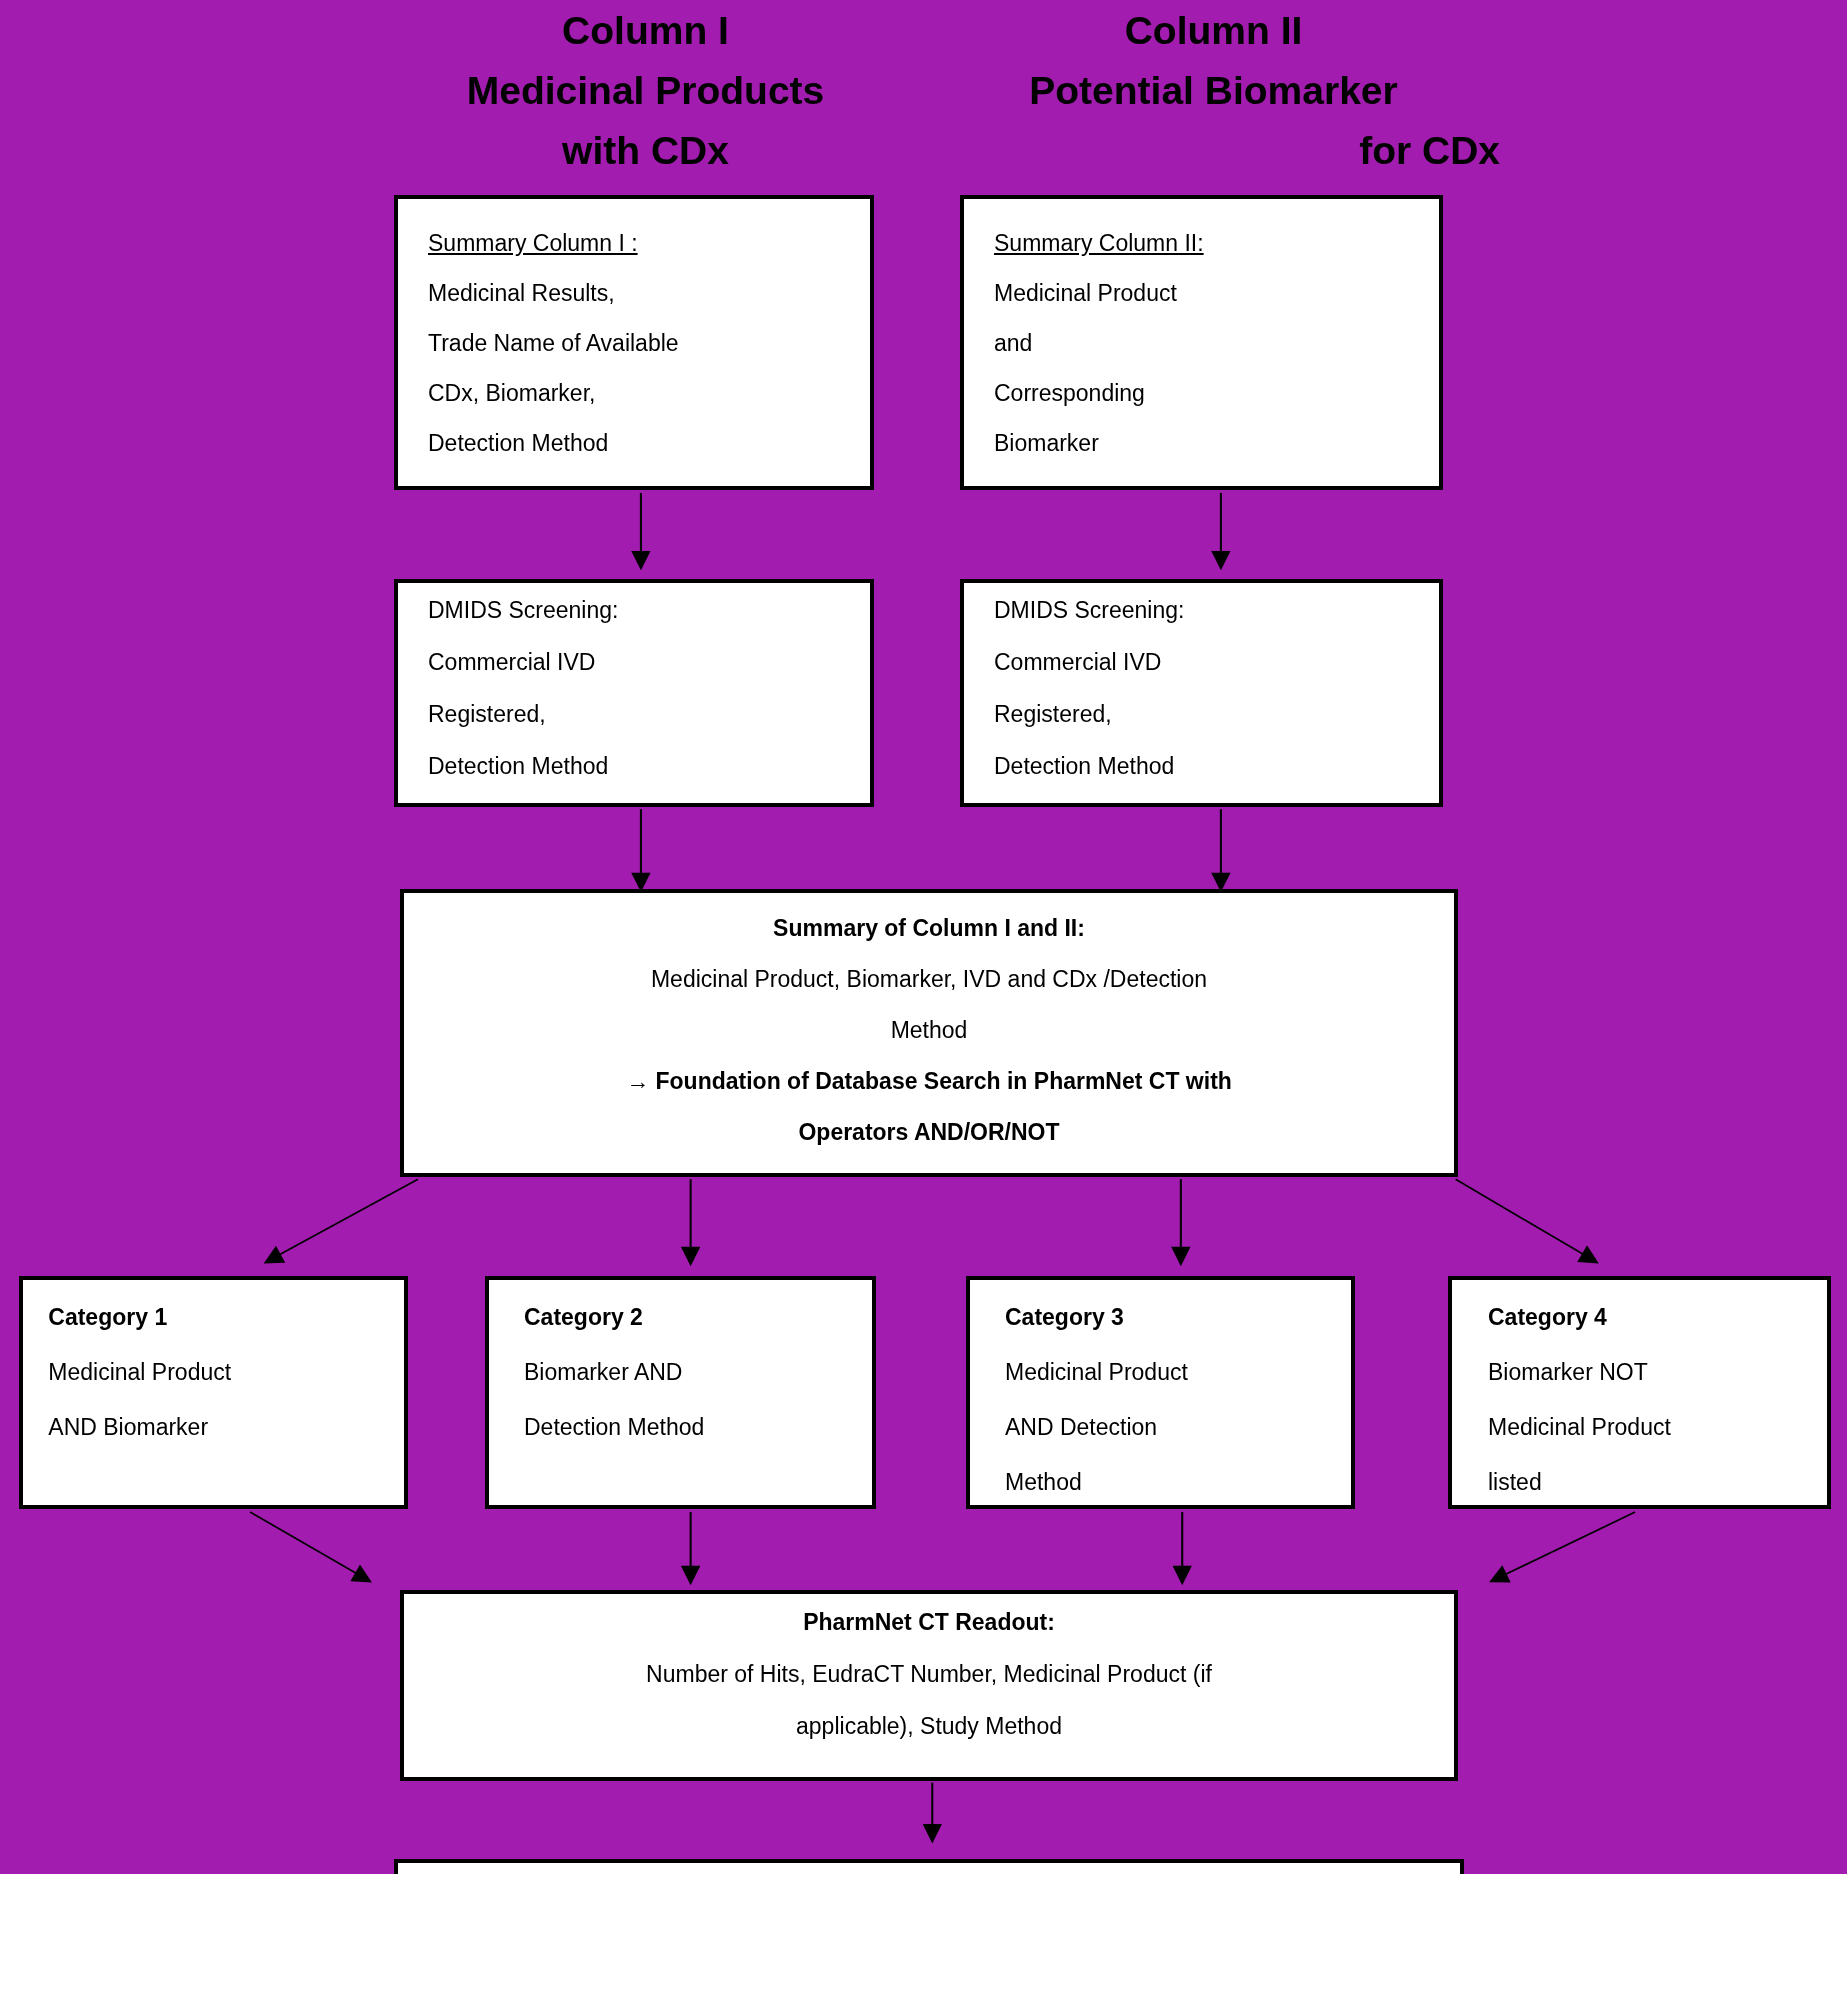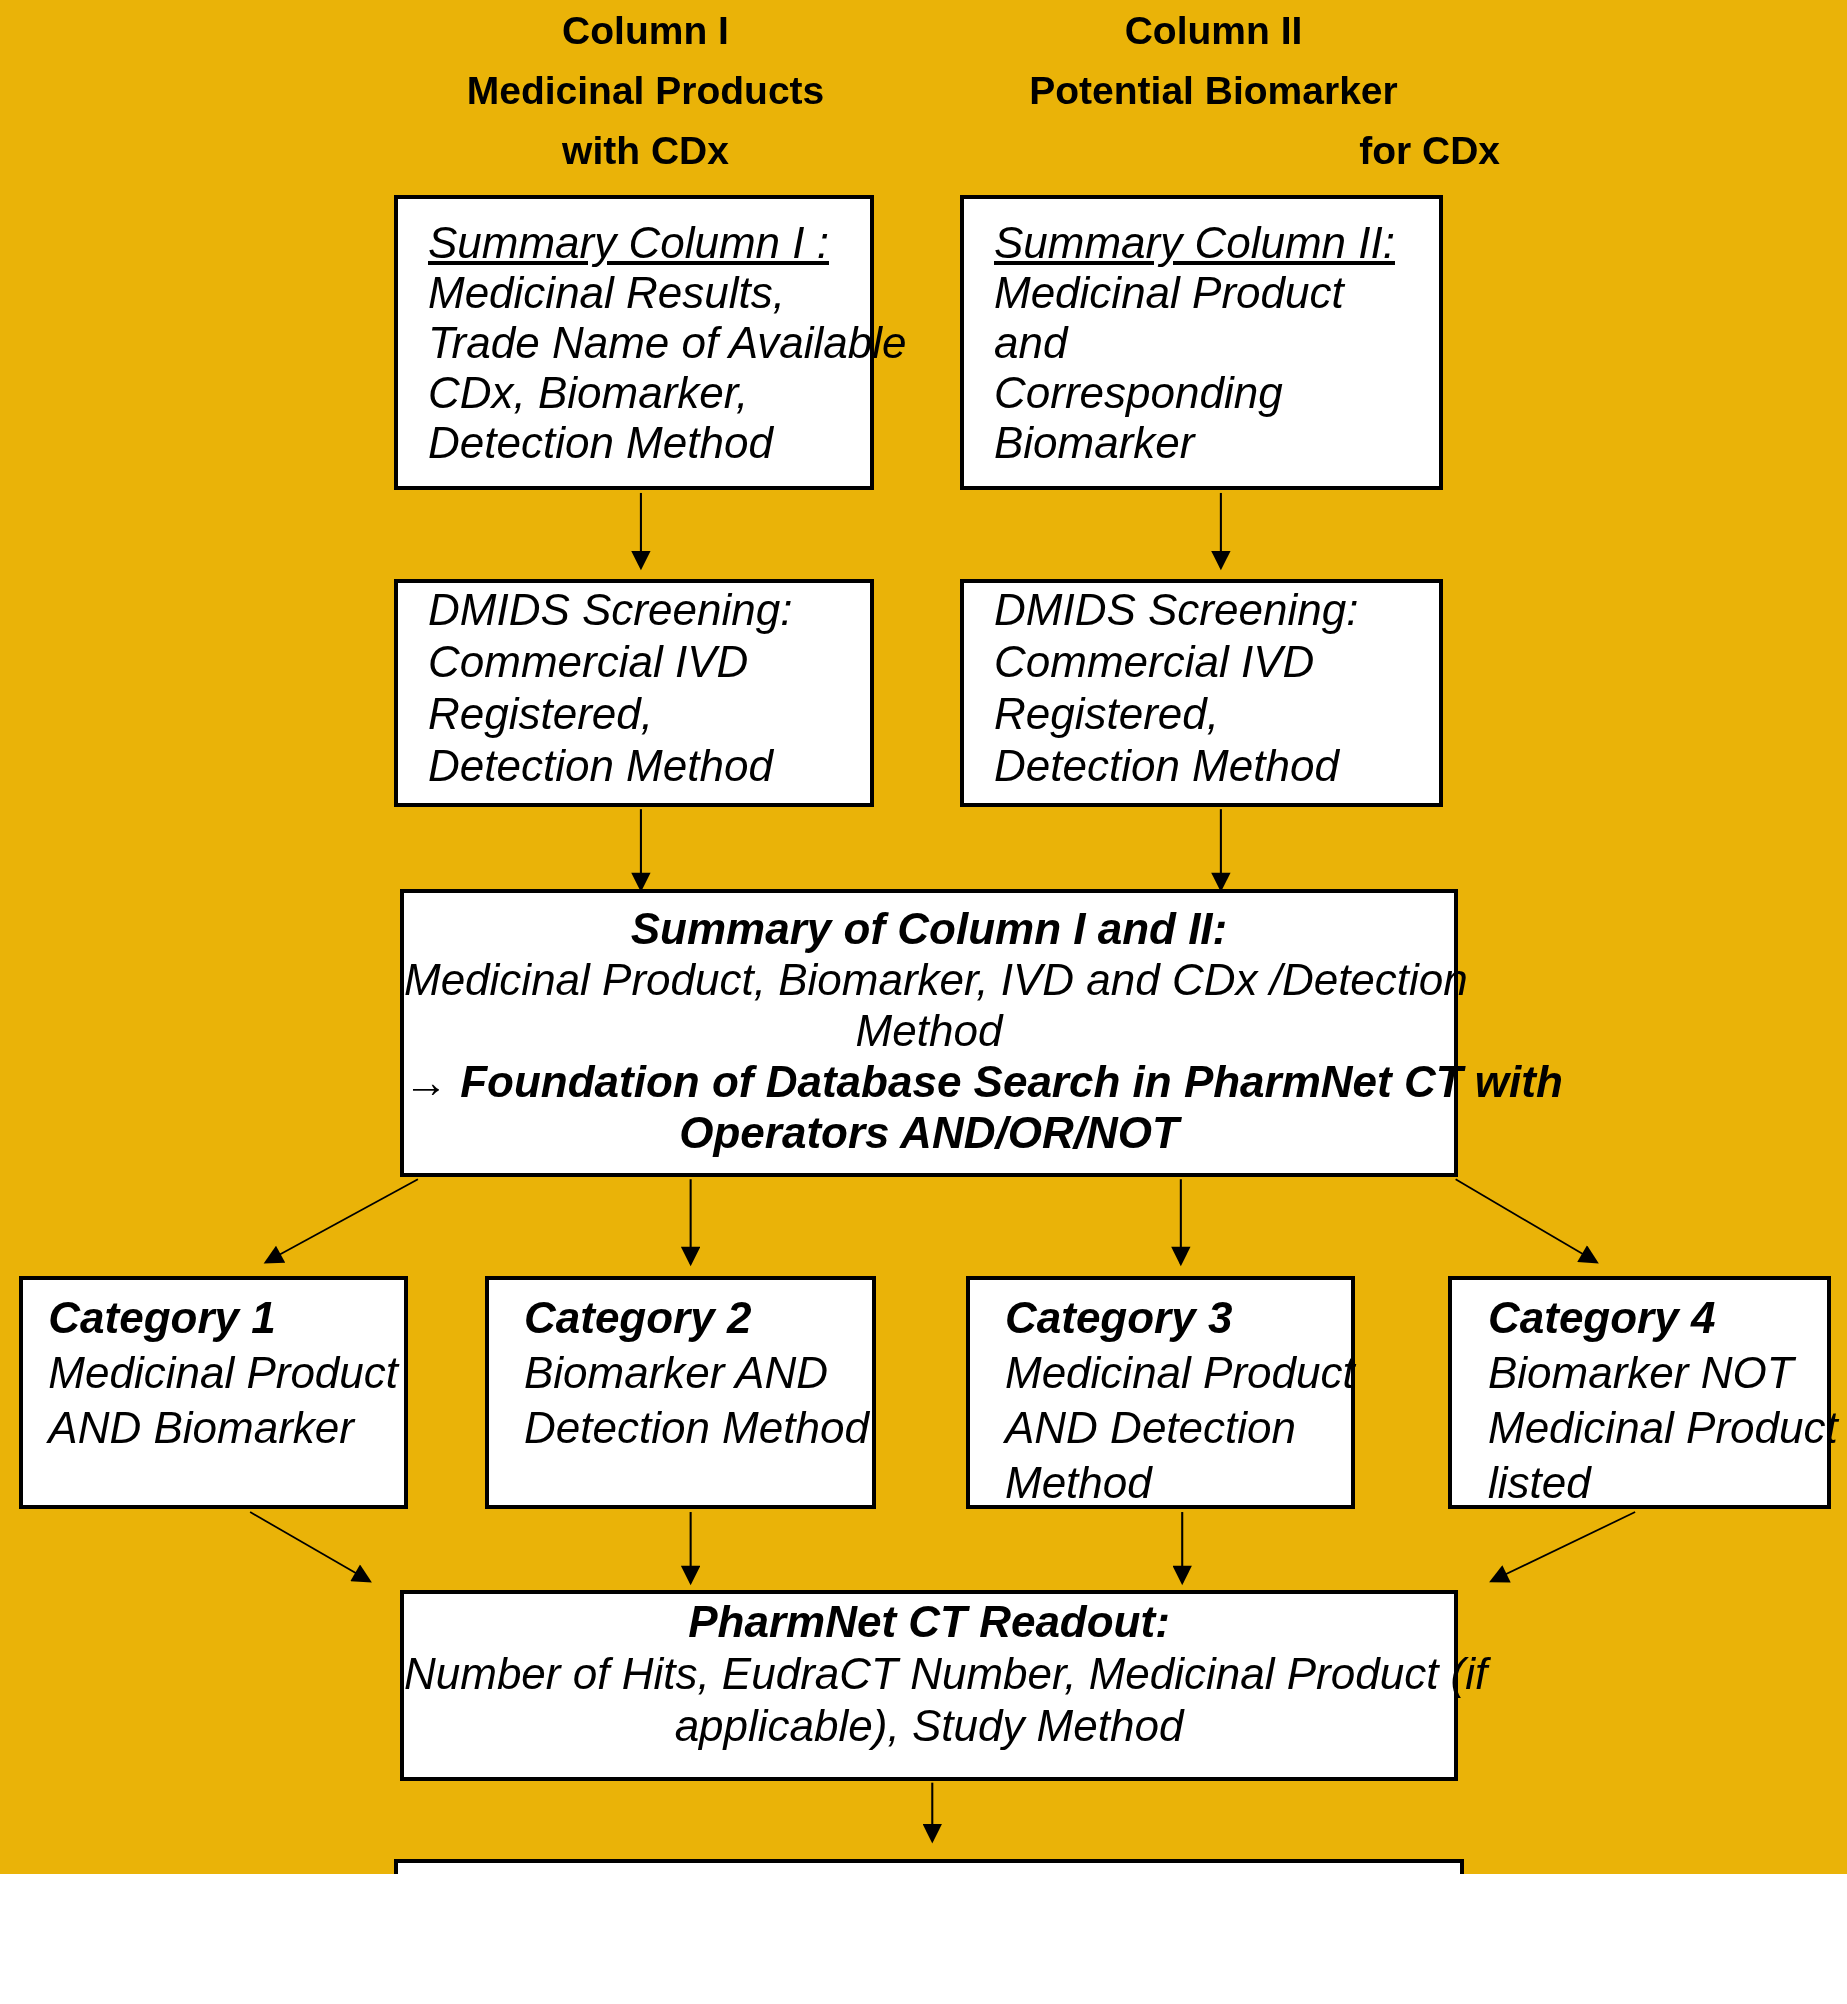--- a/index.html
+++ b/index.html
@@ -1,20 +1,20 @@
 <!DOCTYPE html>
 <html style="font-size:11px"><head>
 <meta charset="utf-8">
 <style>
   html, body { margin: 0; padding: 0; background: #ffffff; }
   .canvas {
     position: relative;
     width: 1848px;
     height: 1874px;
-    background: #eab308;
+    background: #a21caf;
     color: #000000;
     font-family: "Liberation Sans", sans-serif;
     overflow: hidden;
   }
   .arrow-layer {
     position: absolute;
     left: 0; top: 0;
     width: 1848px; height: 2005px;
     pointer-events: none;
   }
@@ -24,23 +24,22 @@
     font-weight: bold;
     font-size: 39px;
     line-height: 60px;
     white-space: nowrap;
   }
   .box {
     position: absolute;
     border: 4.1px solid #000000;
     background: #ffffff;
     box-sizing: border-box;
-    font-size: 44px;
+    font-size: 23px;
     white-space: nowrap;
-    font-style: italic;
   }
   .box .ln { display: block; }
   .pad-left { padding-left: 30px; text-align: left; }
   .pA  { padding-top: 19.3px; line-height: 50px; }
   .pD  { padding-top: 1.4px;  line-height: 52px; }
   .pS  { padding-top: 10.4px; line-height: 51px; text-align: center; }
   .pCat{ padding-top: 9.7px; line-height: 55px; }
   .pR  { padding-top: 2px; line-height: 52px; text-align: center; }
   .pF  { padding-top: 15px; line-height: 55px; text-align: center; }
   .b { font-weight: bold; }

